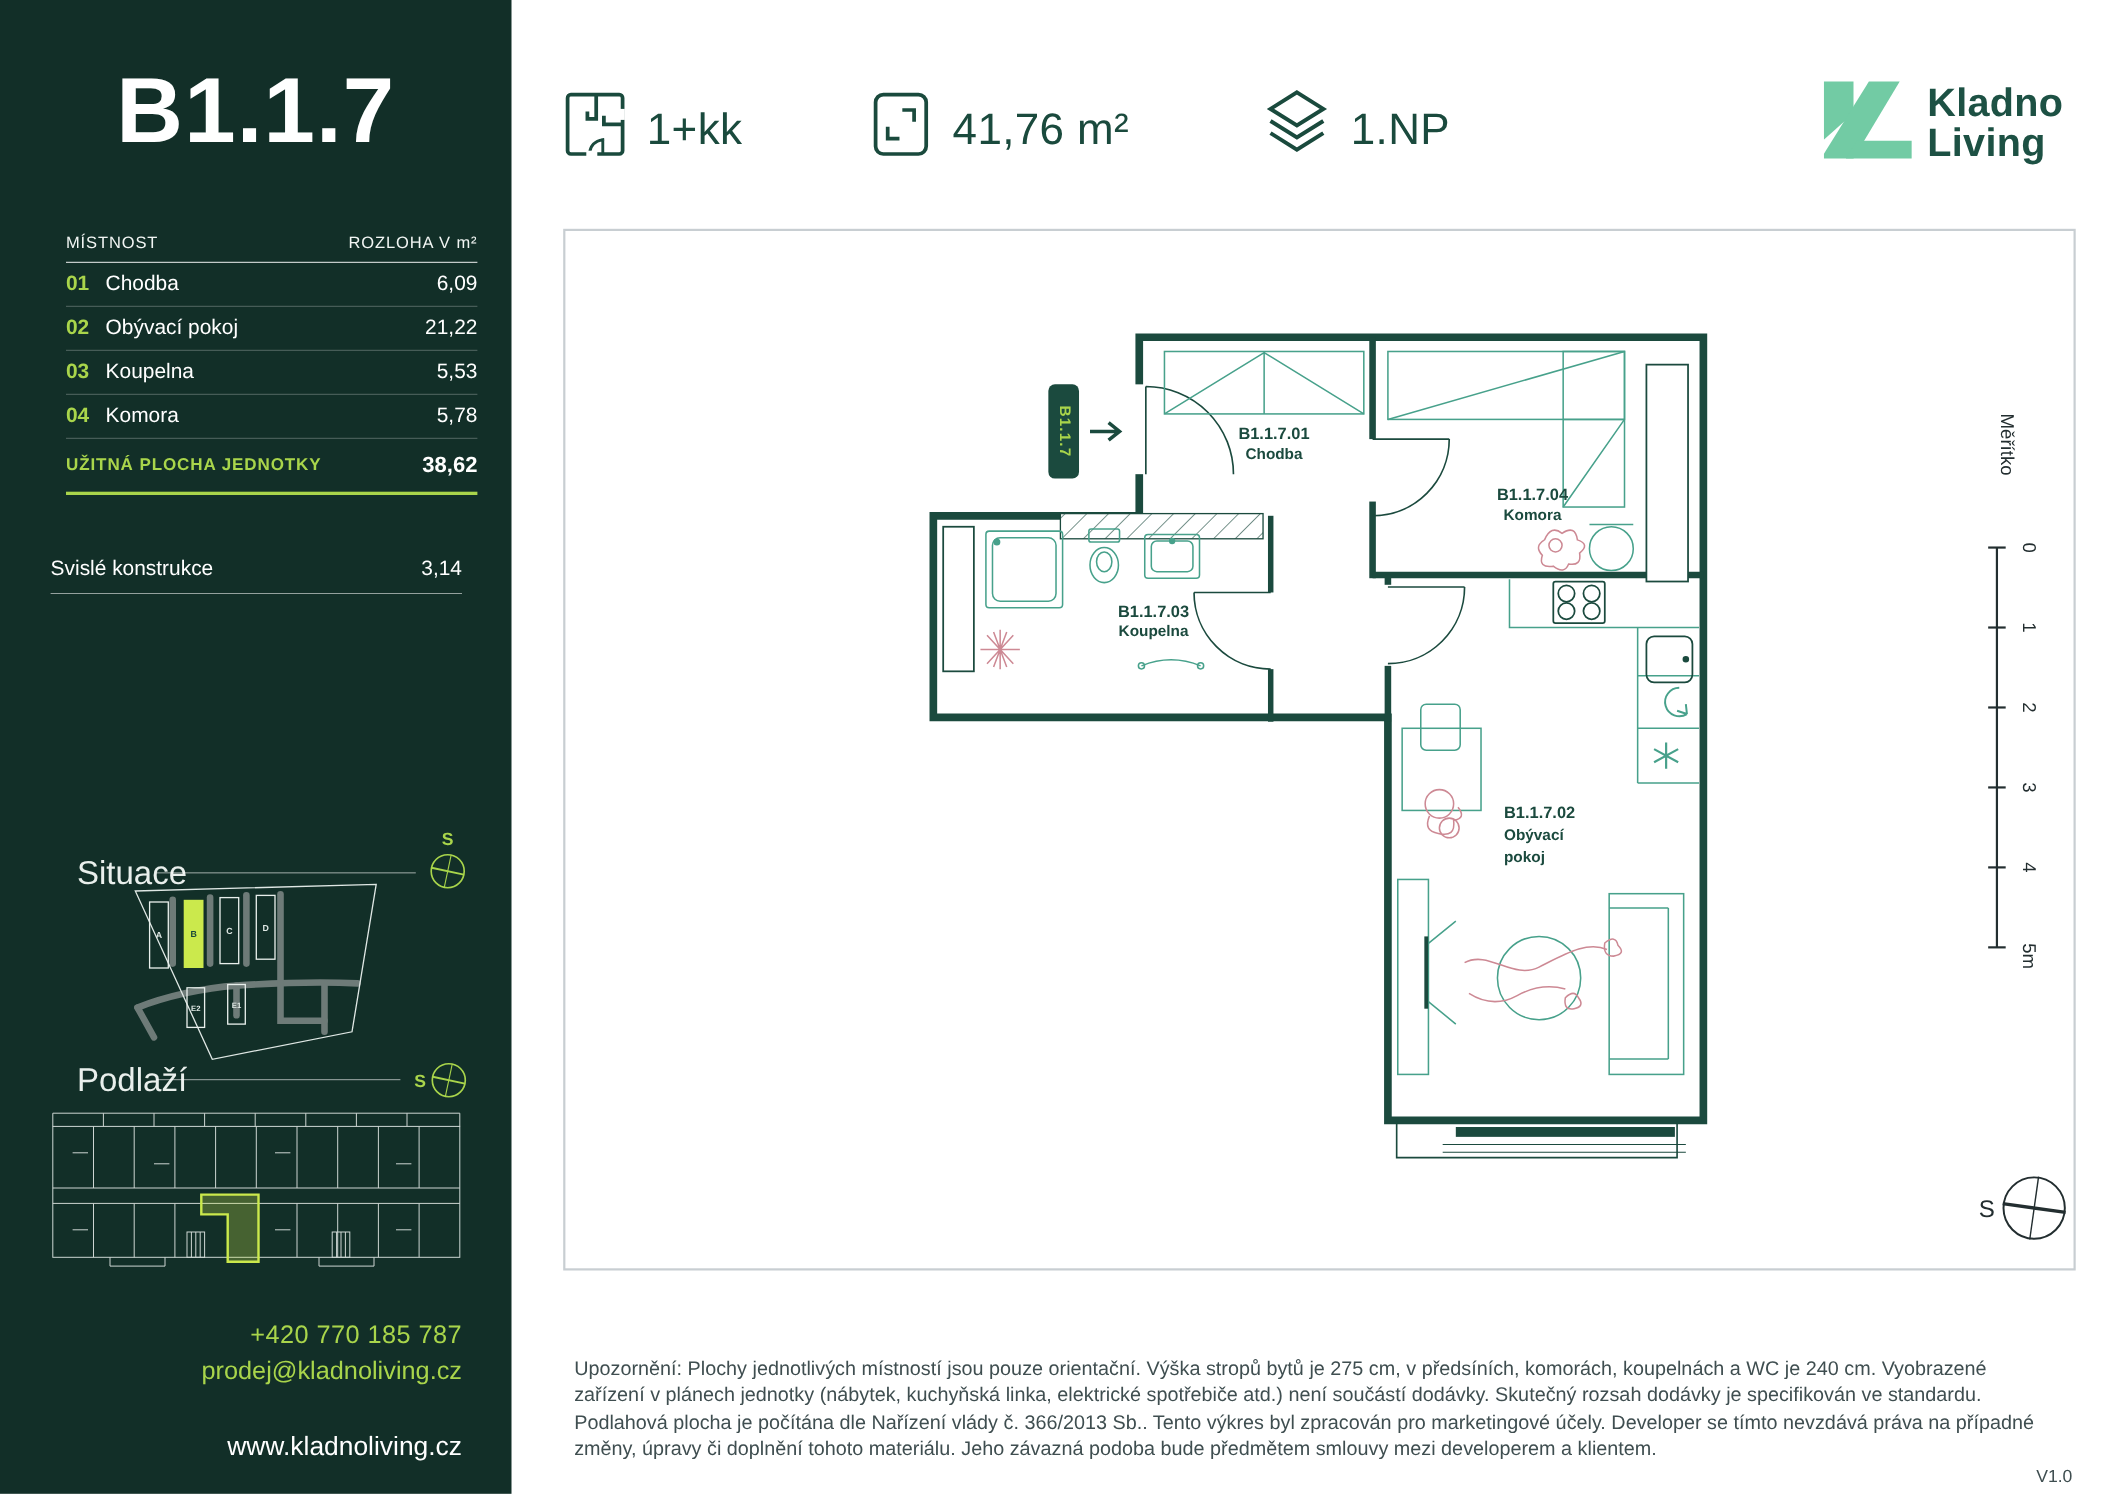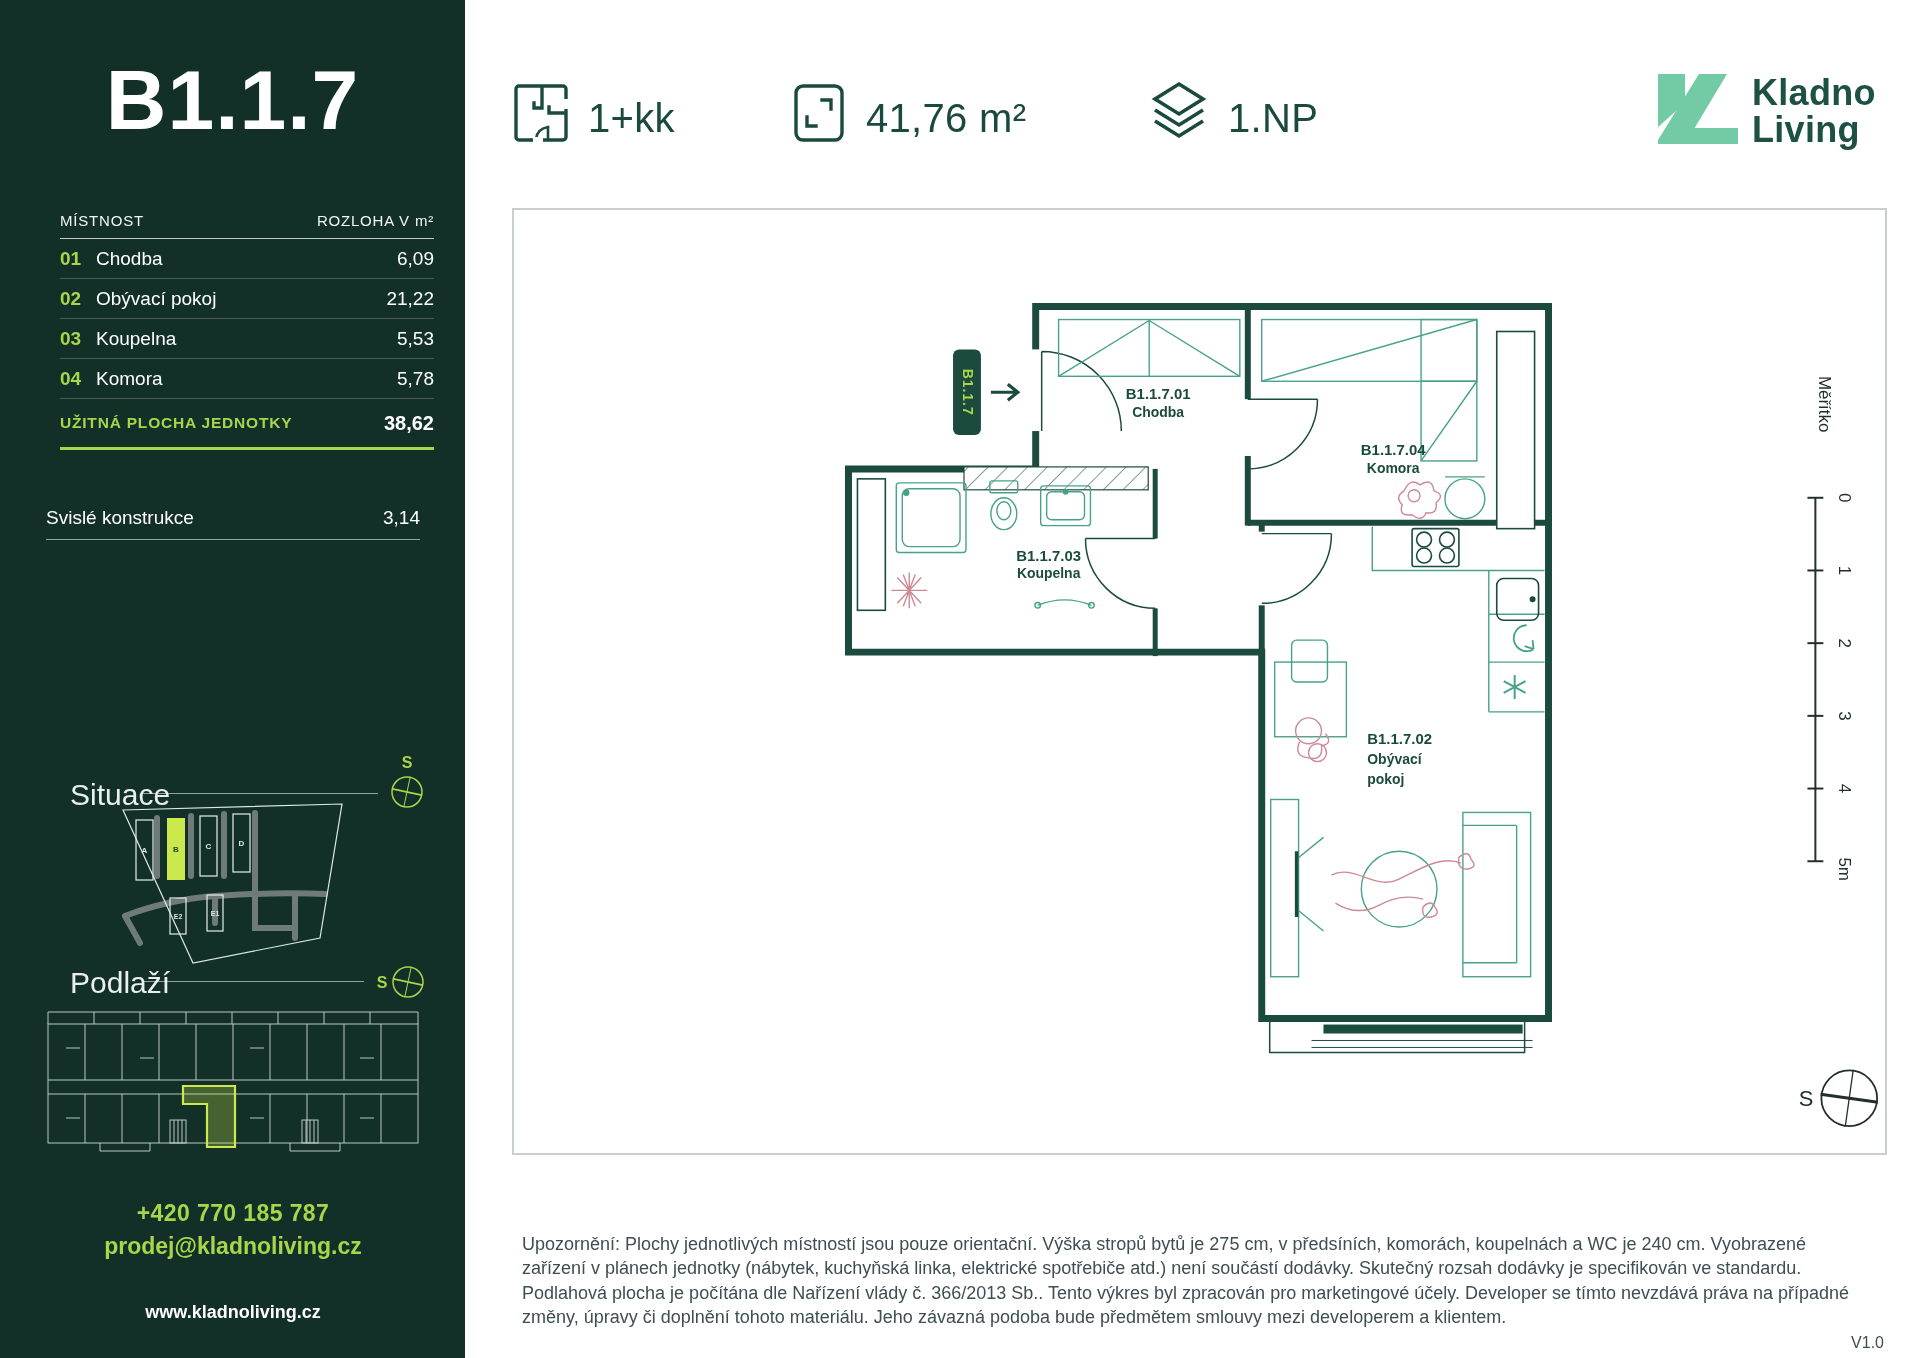--- a/index.html
+++ b/index.html
@@ -25,24 +25,24 @@
   .total-row{display:flex;align-items:center;justify-content:space-between;height:48px;
     border-bottom:3px solid #a9d54b;}
   .total-row .lbl{color:#a9d54b;font-weight:700;font-size:15.5px;letter-spacing:.8px;}
   .total-row .val{color:#fff;font-weight:700;font-size:20px;}
   .side-table2{position:absolute;left:46px;top:497px;width:374px;color:#fff;}
   .plain-row{display:flex;align-items:center;justify-content:space-between;height:42px;
     border-bottom:1px solid rgba(255,255,255,.55);font-size:19px;}
   .sec-label{position:absolute;left:46px;color:#e9efec;font-size:30px;margin-left:24px;}
   .sec-line{position:absolute;height:1px;background:rgba(255,255,255,.55);}
 
-  .contact{position:absolute;left:46px;width:374px;text-align:center;font-weight:700;}
+  .contact{position:absolute;left:46px;width:374px;text-align:right;font-weight:400;}
   .contact .phone{color:#a9d54b;font-size:23px;letter-spacing:.4px;}
   .contact .email{color:#a9d54b;font-size:23px;margin-top:6px;}
-  .contact .web{color:#ffffff;font-size:18px;margin-top:42px;}
+  .contact .web{color:#ffffff;font-size:24px;margin-top:42px;}
 
   
   .hdr-label{position:absolute;color:#1a4a3d;font-size:40px;font-weight:500;letter-spacing:.3px;}
   .logo-text{position:absolute;left:1752px;top:74px;color:#1d5144;font-size:36px;
     font-weight:700;line-height:37px;letter-spacing:.3px;}
 
   
   .plan-box{position:absolute;left:512px;top:208px;width:1375px;height:947px;
     border:2px solid #c8ced2;box-sizing:border-box;background:#fff;}
   .plan-svg{position:absolute;left:0;top:0;width:100%;height:100%;}

